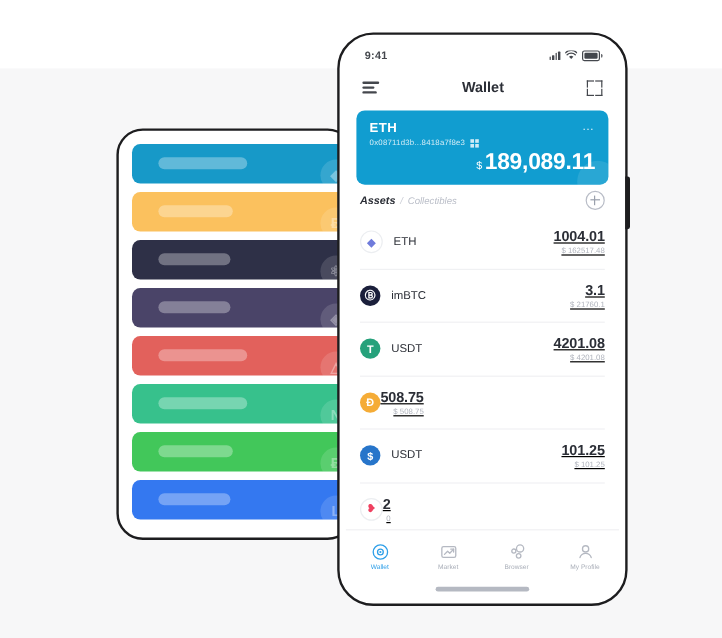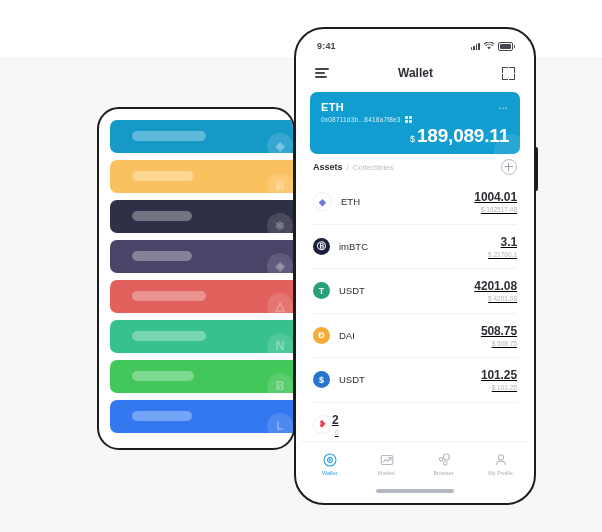--- a/index.html
+++ b/index.html
@@ -37,21 +37,21 @@
   .ph-glyph{
     position:absolute;right:12px;bottom:-6px;
     width:26px;height:26px;border-radius:50%;
     background:rgba(255,255,255,.13);
     color:rgba(255,255,255,.34);
     font-size:12px;line-height:26px;text-align:center;font-weight:bold;
   }
 
   
   .phone-right{
-    position:absolute;left:294px;top:27px;width:242px;height:478px;
+    position:absolute;left:281px;top:27px;width:242px;height:478px;
     background:#ffffff;
     border:2px solid #1d1d1f;
     border-radius:30px;
     box-sizing:border-box;
   }
   .phone-screen{
     position:absolute;left:5px;top:5px;right:5px;bottom:5px;
     background:#ffffff;border-radius:25px;overflow:hidden;
     display:flex;flex-direction:column;
   }
@@ -105,21 +105,21 @@
   .qr-ic i{background:rgba(255,255,255,.8);}
   .wc-dots{position:absolute;right:11px;top:10px;color:rgba(255,255,255,.85);font-size:10px;letter-spacing:1px;line-height:8px;}
   .wc-bal{position:absolute;right:11px;bottom:7px;color:#ffffff;display:flex;align-items:baseline;}
   .wc-cur{font-size:9px;margin-right:2px;}
   .wc-amt{font-size:19px;font-weight:bold;letter-spacing:-.2px;}
   .wc-blob{position:absolute;right:-8px;bottom:-14px;width:34px;height:34px;border-radius:50%;background:rgba(255,255,255,.10);}
 
   
   .assets-bar{
     flex:none;height:26px;display:flex;align-items:center;
-    padding:0 12px;justify-content:space-between;
+    padding:0 12px;justify-content:space-between;font-style:italic;
   }
   .assets-tabs{display:flex;align-items:baseline;gap:4px;}
   .tab-on{font-size:9px;font-weight:bold;color:#2b2e36;}
   .tab-sep{font-size:8px;color:#c9ccd4;}
   .tab-off{font-size:8px;color:#b9bdc7;}
   .plus-btn{
     width:14px;height:14px;border:1px solid #b9bdc7;border-radius:50%;
     position:relative;
   }
   .plus-btn::before,.plus-btn::after{
@@ -287,21 +287,20 @@
         <div class="asset-row">
           <div class="a-ic" style="background: rgb(38, 161, 123); color: rgb(255, 255, 255);">T</div>
           <div class="a-sym">USDT</div>
           <div class="a-right">
             <div class="a-amt">4201.08</div>
             <div class="a-fiat">$ 4201.08</div>
           </div>
         </div>
         <div class="asset-row">
           <div class="a-ic" style="background: rgb(245, 172, 55); color: rgb(255, 255, 255);">Ð</div>
-          <div class="a-sym">DAI</div>
           <div class="a-right">
             <div class="a-amt">508.75</div>
             <div class="a-fiat">$ 508.75</div>
           </div>
         </div>
         <div class="asset-row">
           <div class="a-ic" style="background: rgb(39, 117, 202); color: rgb(255, 255, 255);">$</div>
           <div class="a-sym">USDT</div>
           <div class="a-right">
             <div class="a-amt">101.25</div>

